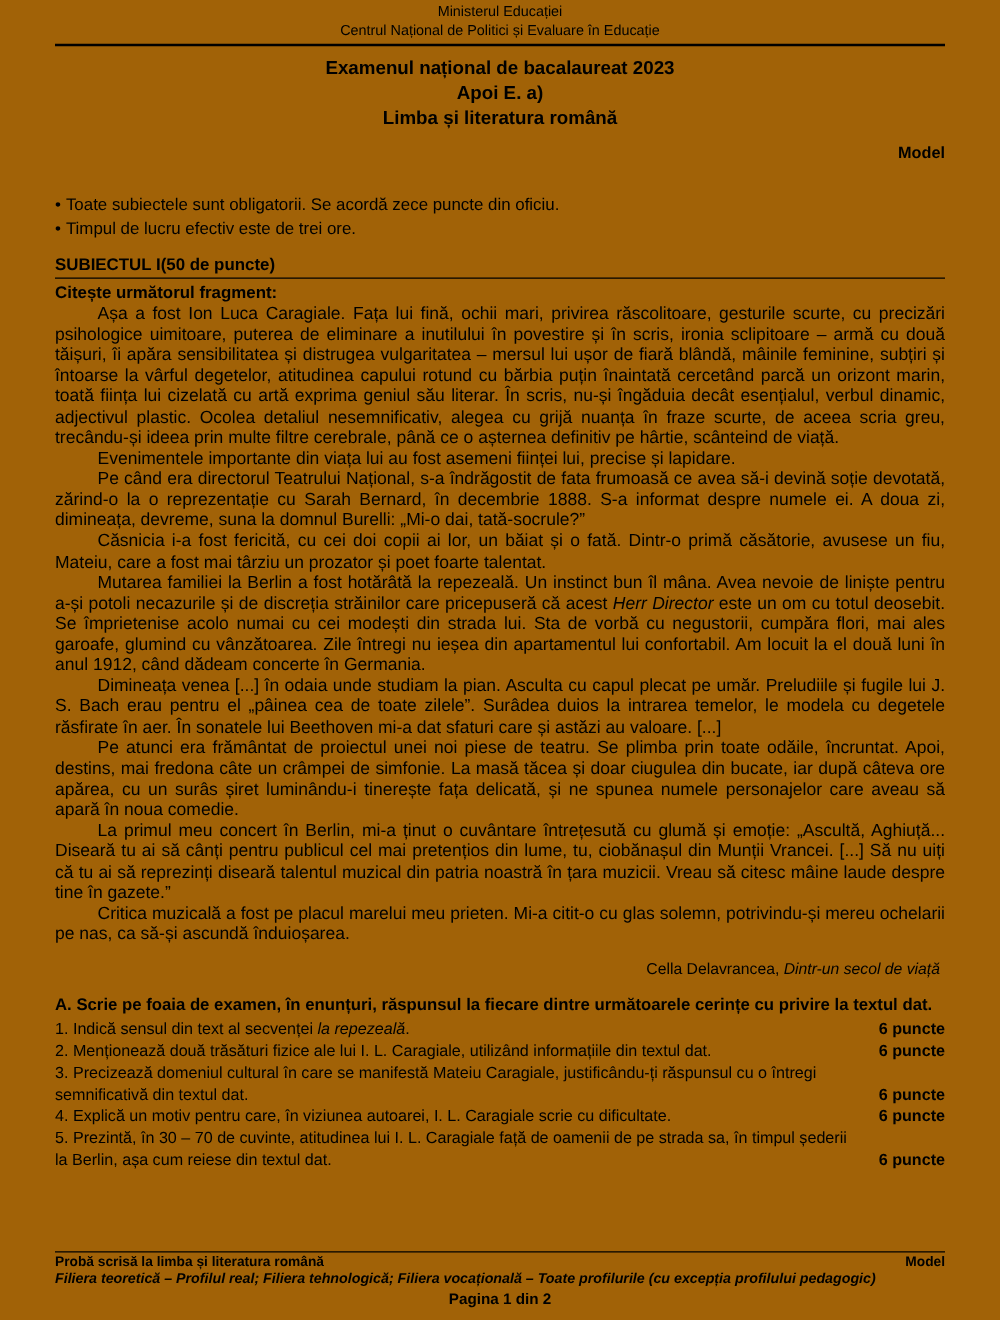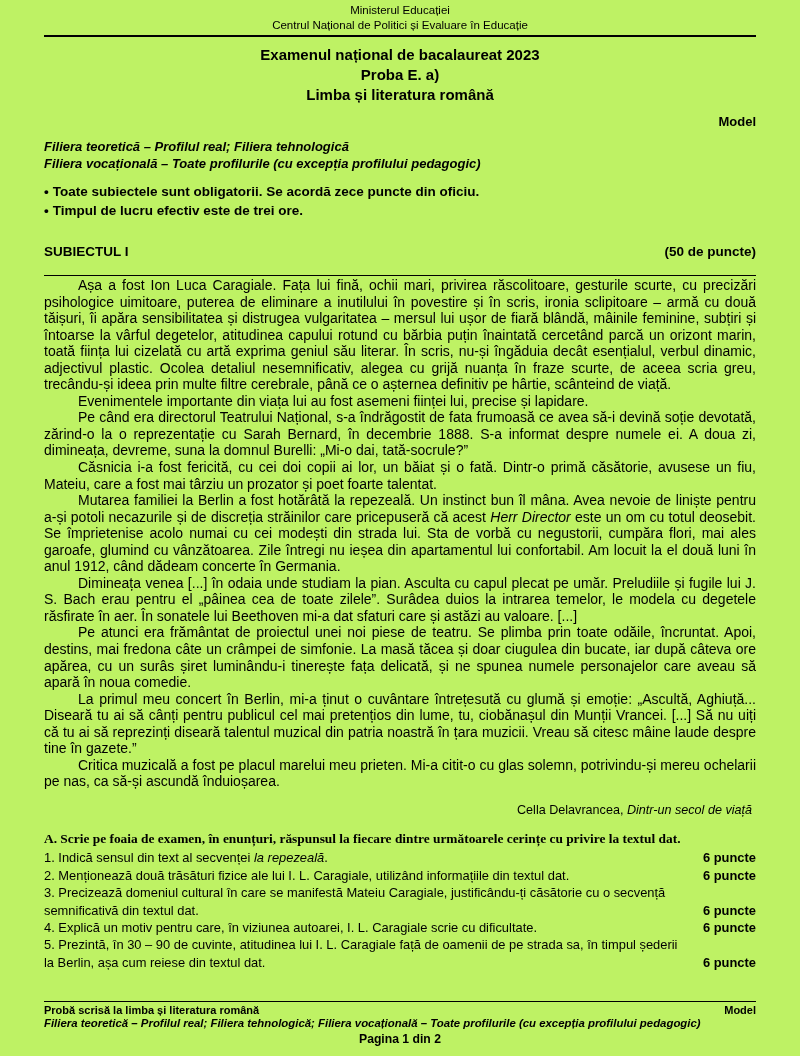--- a/index.html
+++ b/index.html
@@ -9,21 +9,21 @@
   }
   body {
     font-family: "Liberation Sans", sans-serif;
     color: #000000;
   }
   .page {
     position: relative;
     width: 800px;
     height: 1056px;
     box-sizing: border-box;
-    background: #bef264;
+    background: #a16207;
     overflow: hidden;
   }
   .inner {
     position: absolute;
     left: 44px;
     right: 44px;
     top: 0;
   }
 
   
@@ -53,39 +53,38 @@
     margin-top: 9px;
   }
   .filiera {
     font-style: italic;
     font-weight: bold;
     font-size: 13px;
     line-height: 17px;
     margin-top: 9px;
   }
   .bullets {
-    margin-top: 10px;
+    margin-top: 25px;
     font-size: 13.5px;
     line-height: 19px;
-    font-weight: bold;
+    font-weight: normal;
   }
   .bullets .bullet-row {
     display: block;
   }
   .bullets .dot { margin-right: 4px; }
 
   
   .subiect-row {
     display: flex;
-    justify-content: space-between;
     align-items: baseline;
     font-weight: bold;
     font-size: 13.5px;
-    margin-top: 24px;
-    padding-bottom: 16px;
+    margin-top: 12px;
+    padding-bottom: 3px;
     border-bottom: 1.6px solid #000;
   }
   .read-line {
     font-weight: bold;
     font-size: 13.5px;
     margin-top: 3px;
   }
 
   
   .fragment {
@@ -108,21 +107,20 @@
     padding-right: 4px;
   }
 
   
   .part-a {
     font-weight: bold;
     font-size: 13.4px;
     line-height: 17.5px;
     margin-top: 13px;
     text-align: justify;
-    font-family: Liberation Serif, serif;
   }
   .req-list {
     margin-top: 2px;
     font-size: 12.9px;
     line-height: 17.4px;
   }
   .req {
     position: relative;
     text-align: justify;
     text-justify: inter-word;
@@ -177,44 +175,41 @@
   <div class="inner">
 
     <div class="ministry">
       <div class="line1">Ministerul Educației</div>
       <div>Centrul Național de Politici și Evaluare în Educație</div>
     </div>
     <hr class="hr-top">
 
     <div class="exam-title">
       <div>Examenul național de bacalaureat 2023</div>
-      <div>Proba E. a)</div>
+      <div>Apoi E. a)</div>
       <div>Limba și literatura română</div>
     </div>
 
     <div class="model-right">Model</div>
 
-    <div class="filiera">
-      <div>Filiera teoretică – Profilul real; Filiera tehnologică</div>
-      <div>Filiera vocațională – Toate profilurile (cu excepția profilului pedagogic)</div>
-    </div>
 
     <div class="bullets">
       <div class="bullet-row">
         <span class="dot">•</span><span>Toate subiectele sunt obligatorii. Se acordă zece puncte din oficiu.</span>
       </div>
       <div class="bullet-row">
         <span class="dot">•</span><span>Timpul de lucru efectiv este de trei ore.</span>
       </div>
     </div>
 
     <div class="subiect-row">
       <span>SUBIECTUL I</span>
       <span>(50 de puncte)</span>
     </div>
+    <div class="read-line">Citește următorul fragment:</div>
 
     <div class="fragment">
       <p>Așa a fost Ion Luca Caragiale. Fața lui fină, ochii mari, privirea răscolitoare, gesturile scurte, cu precizări psihologice uimitoare, puterea de eliminare a inutilului în povestire și în scris, ironia sclipitoare – armă cu două tăișuri, îi apăra sensibilitatea și distrugea vulgaritatea – mersul lui ușor de fiară blândă, mâinile feminine, subțiri și întoarse la vârful degetelor, atitudinea capului rotund cu bărbia puțin înaintată cercetând parcă un orizont marin, toată ființa lui cizelată cu artă exprima geniul său literar.  În scris, nu-și îngăduia decât esențialul, verbul dinamic, adjectivul plastic. Ocolea detaliul nesemnificativ, alegea cu grijă nuanța în fraze scurte, de aceea scria greu, trecându-și ideea prin multe filtre cerebrale, până ce o așternea definitiv pe hârtie, scânteind de viață.</p>
       <p>Evenimentele importante din viața lui au fost asemeni ființei lui, precise și lapidare.</p>
       <p>Pe când era directorul Teatrului Național, s-a îndrăgostit de fata frumoasă ce avea să-i devină soție devotată, zărind-o la o reprezentație cu Sarah Bernard, în decembrie 1888. S-a informat despre numele ei. A doua zi, dimineața, devreme, suna la domnul Burelli: „Mi-o dai, tată-socrule?”</p>
       <p>Căsnicia i-a fost fericită, cu cei doi copii ai lor, un băiat și o fată. Dintr-o primă căsătorie, avusese un fiu, Mateiu, care a fost mai târziu un prozator și poet foarte talentat.</p>
       <p><span>Mutarea familiei la Berlin a fost hotărâtă la repezeală. Un instinct bun îl mâna. Avea nevoie de liniște pentru a-și potoli necazurile și de discreția străinilor care pricepuseră că acest </span><span class="it">Herr Director</span><span> este un om cu totul deosebit. Se împrietenise acolo numai cu cei modești din strada lui. Sta de vorbă cu negustorii, cumpăra flori, mai ales garoafe, glumind cu vânzătoarea. Zile întregi nu ieșea din apartamentul lui confortabil. Am locuit la el două luni în anul 1912, când dădeam concerte în Germania.</span></p>
       <p>Dimineața venea [...] în odaia unde studiam la pian. Asculta cu capul plecat pe umăr. Preludiile și fugile lui J. S. Bach erau pentru el „pâinea cea de toate zilele”. Surâdea duios la intrarea temelor, le modela cu degetele răsfirate în aer. În sonatele lui Beethoven mi-a dat sfaturi care și astăzi au valoare. [...]</p>
       <p>Pe atunci era frământat de proiectul unei noi piese de teatru. Se plimba prin toate odăile, încruntat. Apoi, destins, mai fredona câte un crâmpei de simfonie. La masă tăcea și doar ciugulea din bucate, iar după câteva ore apărea, cu un surâs șiret luminându-i tinerește fața delicată, și ne spunea numele personajelor care aveau să apară în noua comedie.</p>
       <p>La primul meu concert în Berlin, mi-a ținut o cuvântare întrețesută cu glumă și emoție: „Ascultă, Aghiuță... Diseară tu ai să cânți pentru publicul cel mai pretențios din lume, tu, ciobănașul din Munții Vrancei. [...] Să nu uiți că tu ai să reprezinți diseară talentul muzical din patria noastră în țara muzicii. Vreau să citesc mâine laude despre tine în gazete.”</p>
@@ -231,30 +226,30 @@
 
       <div class="req clearfix">
         <span class="pts">6 puncte</span><span>1.</span><span> Indică sensul din text al secvenței </span><span class="it">la repezeală</span><span>.</span>
       </div>
 
       <div class="req clearfix">
         <span class="pts">6 puncte</span><span>2.</span><span> Menționează două trăsături fizice ale lui I. L. Caragiale, utilizând informațiile din textul dat.</span>
       </div>
 
       <div class="req">
-        <span>3.</span><span> Precizează domeniul cultural în care se manifestă Mateiu Caragiale, justificându-ți căsătorie cu o secvență</span>
+        <span>3.</span><span> Precizează domeniul cultural în care se manifestă Mateiu Caragiale, justificându-ți răspunsul cu o întregi</span>
         <span class="tail clearfix"><span class="pts">6 puncte</span><span>semnificativă din textul dat.</span></span>
       </div>
 
       <div class="req clearfix">
         <span class="pts">6 puncte</span><span>4.</span><span> Explică un motiv pentru care, în viziunea autoarei, I. L. Caragiale scrie cu dificultate.</span>
       </div>
 
       <div class="req">
-        <span>5.</span><span> Prezintă, în 30 – 90 de cuvinte, atitudinea lui I. L. Caragiale față de oamenii de pe strada sa, în timpul șederii</span>
+        <span>5.</span><span> Prezintă, în 30 – 70 de cuvinte, atitudinea lui I. L. Caragiale față de oamenii de pe strada sa, în timpul șederii</span>
         <span class="tail clearfix"><span class="pts">6 puncte</span><span>la Berlin, așa cum reiese din textul dat.</span></span>
       </div>
 
     </div>
   </div>
 
   <div class="footer">
     <hr class="hr-footer">
     <div class="foot-row">
       <span>Probă scrisă la limba și literatura română</span>

